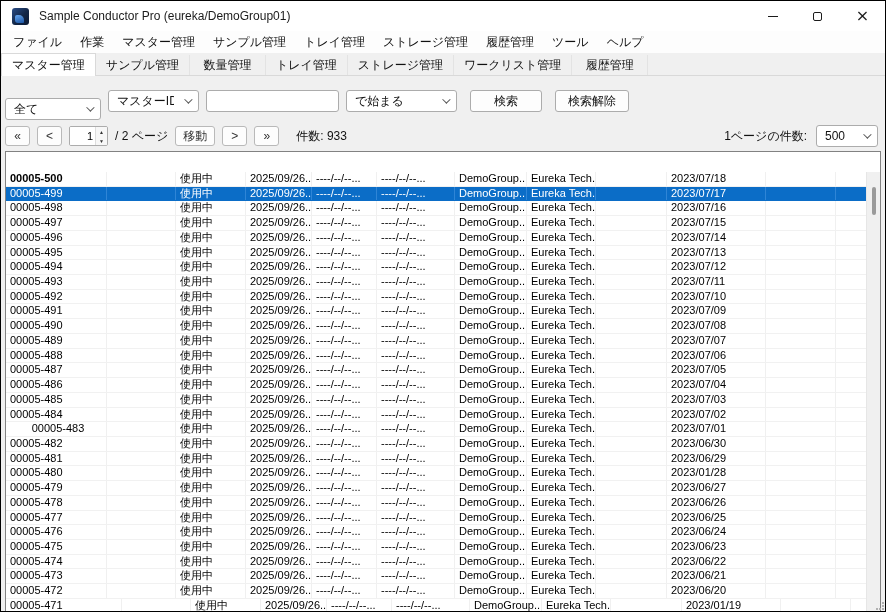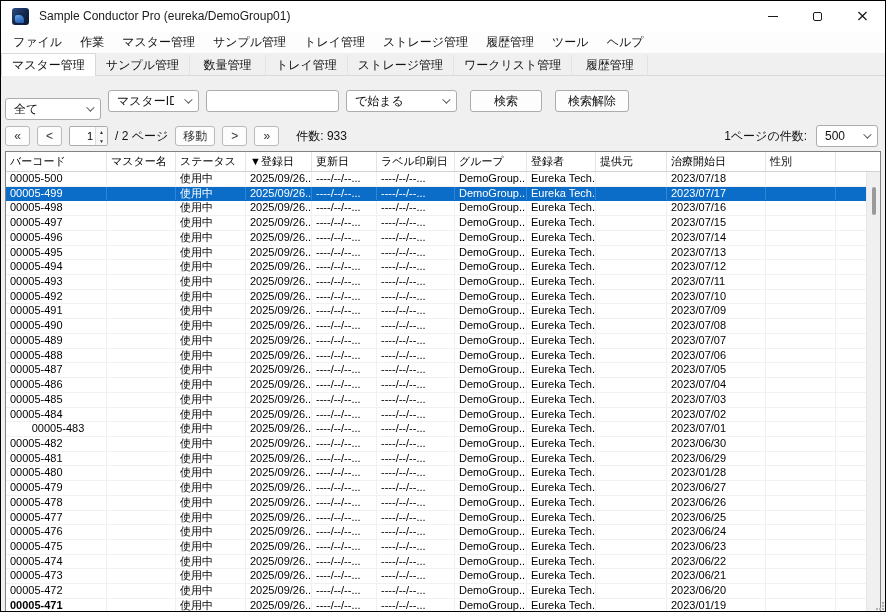--- a/index.html
+++ b/index.html
@@ -150,37 +150,23 @@
     <span class="count-lbl">件数: 933</span>
     <span class="spacer"></span>
     <span class="perpage-lbl">1ページの件数:</span>
     <div class="combo w-perpage">
       <span class="lbl">500</span>
       <span class="chev"></span>
     </div>
   </div>
 
   <div class="tablewrap">
-    <div class="thead" id="thead">
-        <div class="th" style="width: 101px;">バーコード</div>
-        <div class="th" style="width: 69px;">マスター名</div>
-        <div class="th" style="width: 70px;">ステータス</div>
-        <div class="th" style="width: 66px;">▼登録日</div>
-        <div class="th" style="width: 65px;">更新日</div>
-        <div class="th" style="width: 78px;">ラベル印刷日</div>
-        <div class="th" style="width: 72px;">グループ</div>
-        <div class="th" style="width: 69px;">登録者</div>
-        <div class="th" style="width: 71px;">提供元</div>
-        <div class="th" style="width: 99px;">治療開始日</div>
-        <div class="th" style="width: 70px;">性別</div>
-        <div class="th fill"></div>
-      </div>
     <div class="tbody" id="tbody">
         <div class="tr">
-          <div class="td" style="width: 101px;">00005-500</div>
+          <div class="td" style="width: 101px; font-weight: bold;">00005-500</div>
           <div class="td" style="width: 69px;"></div>
           <div class="td" style="width: 70px;">使用中</div>
           <div class="td" style="width: 66px;">2025/09/26...</div>
           <div class="td" style="width: 65px;">----/--/--...</div>
           <div class="td" style="width: 78px;">----/--/--...</div>
           <div class="td" style="width: 72px;">DemoGroup...</div>
           <div class="td" style="width: 69px;">Eureka Tech.</div>
           <div class="td" style="width: 71px;"></div>
           <div class="td" style="width: 99px;">2023/07/18</div>
           <div class="td" style="width: 70px;"></div>
@@ -572,21 +558,21 @@
           <div class="td" style="width: 65px;">----/--/--...</div>
           <div class="td" style="width: 78px;">----/--/--...</div>
           <div class="td" style="width: 72px;">DemoGroup...</div>
           <div class="td" style="width: 69px;">Eureka Tech.</div>
           <div class="td" style="width: 71px;"></div>
           <div class="td" style="width: 99px;">2023/06/20</div>
           <div class="td" style="width: 70px;"></div>
           <div class="td fill"></div>
         </div>
         <div class="tr">
-          <div class="td" style="width: 101px; font-weight: bold;">00005-471</div>
+          <div class="td" style="width: 116px;">00005-471</div>
           <div class="td" style="width: 69px;"></div>
           <div class="td" style="width: 70px;">使用中</div>
           <div class="td" style="width: 66px;">2025/09/26...</div>
           <div class="td" style="width: 65px;">----/--/--...</div>
           <div class="td" style="width: 78px;">----/--/--...</div>
           <div class="td" style="width: 72px;">DemoGroup...</div>
           <div class="td" style="width: 69px;">Eureka Tech.</div>
           <div class="td" style="width: 71px;"></div>
           <div class="td" style="width: 99px;">2023/01/19</div>
           <div class="td" style="width: 70px;"></div>

